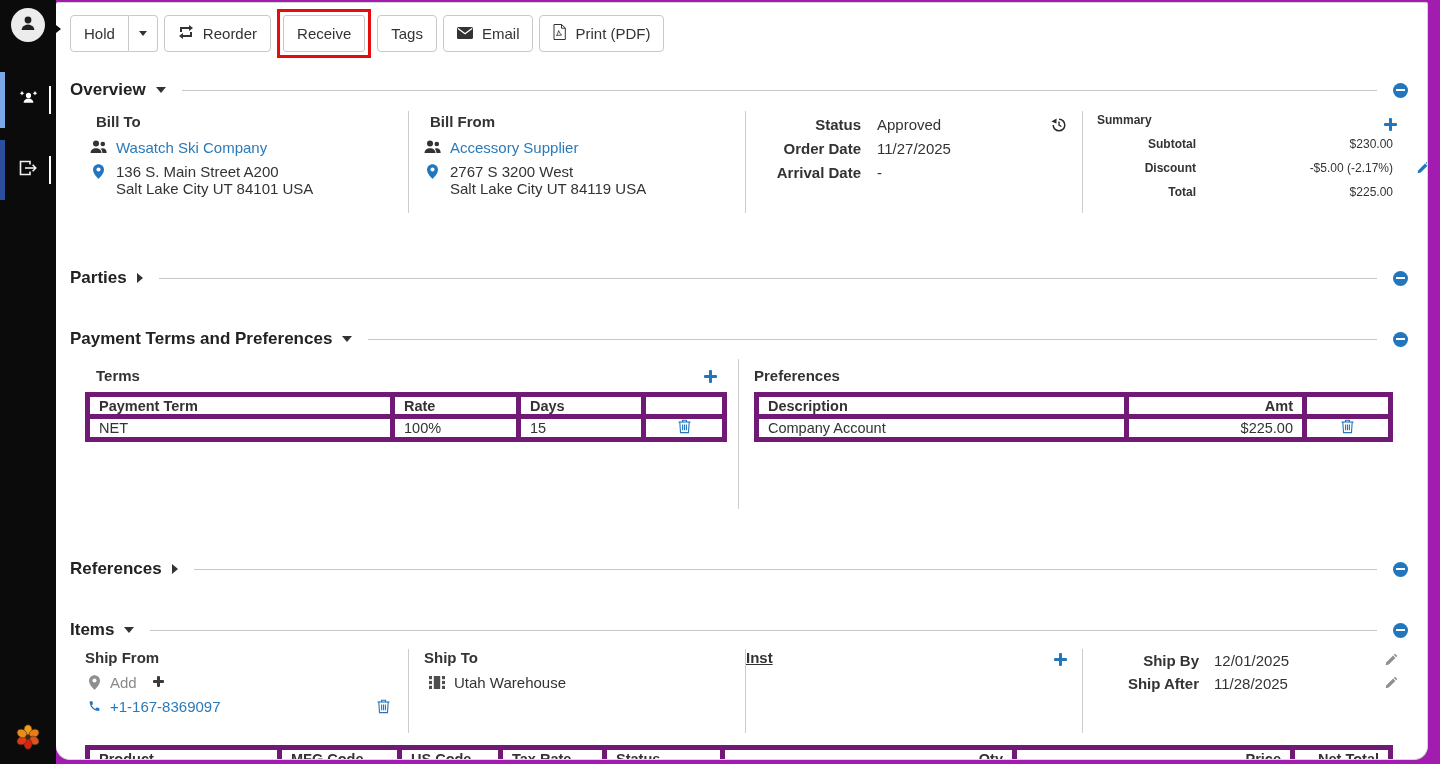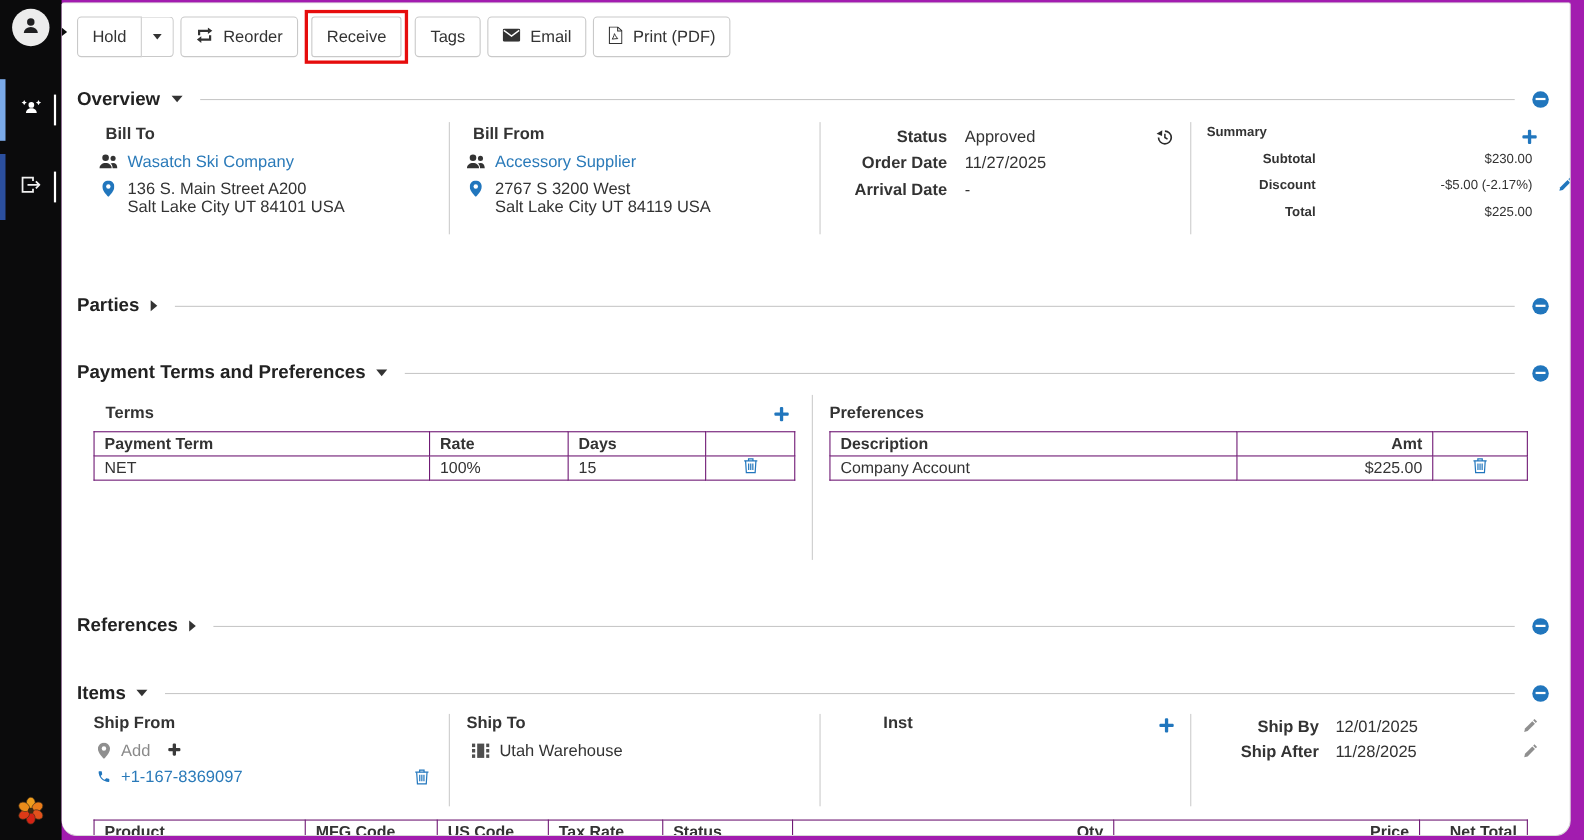--- a/index.html
+++ b/index.html
@@ -70,21 +70,21 @@
   .plus::before { content:""; position:absolute; left:0; top:5px; width:13px; height:3px; background:#2176bd; border-radius:1px; }
   .plus::after  { content:""; position:absolute; left:5px; top:0; width:3px; height:13px; background:#2176bd; border-radius:1px; }
   .plus.dark    { width:11px; height:11px; }
   .plus.dark::before { top:4px; width:11px; height:3px; background:#3a3a3a; }
   .plus.dark::after  { left:4px; width:3px; height:11px; background:#3a3a3a; }
 
   .icon-btn { cursor:pointer; display:inline-flex; }
 
   
   .grid-table { position:absolute; border-collapse:collapse; font-size:14.5px; table-layout:fixed; background:#fff; }
-  .grid-table th, .grid-table td { border:1px solid #701a75; height:22px; padding:0 9px; text-align:left; font-weight:400; overflow:hidden; white-space:nowrap; }
+  .grid-table th, .grid-table td { border:5px solid #701a75; height:22px; padding:0 9px; text-align:left; font-weight:400; overflow:hidden; white-space:nowrap; }
   .grid-table th { font-weight:700; color:#333; }
   .grid-table .r { text-align:right; }
   .grid-table .c { text-align:center; }
   .pane-label { position:absolute; font-size:15px; font-weight:700; }
 
   
   .items-block { position:absolute; font-size:15px; }
   .items-block .heading { font-weight:700; margin-bottom:7px; }
   .muted { color:#8a8a8a; }
   .date-row { display:flex; margin-bottom:4px; line-height:19px; position:relative; width:303px; }
@@ -437,21 +437,21 @@
               <rect x="4.8" y="1" width="6.4" height="13"></rect>
               <rect x="13" y="1" width="3" height="3.2"></rect>
               <rect x="13" y="5.9" width="3" height="3.2"></rect>
               <rect x="13" y="10.8" width="3" height="3.2"></rect>
             </svg>
           </span>
         <span>Utah Warehouse</span>
       </div>
     </div>
 
-    <div class="items-block" style="left:747px; top:646px;">
+    <div class="items-block" style="left:690px; top:646px;text-decoration:underline;">
       <div class="heading">Inst</div>
     </div>
     <span class="plus" style="position:absolute; left:998px; top:650px;"></span>
 
     <div class="items-block" style="left:1041px; top:648px;">
       <div class="date-row">
         <span class="date-label">Ship By</span>
         <span class="date-val">12/01/2025</span>
         <span class="icon-btn row-pencil">
             <svg width="13" height="13" viewBox="0 0 16 16" fill="#8f8f8f">

